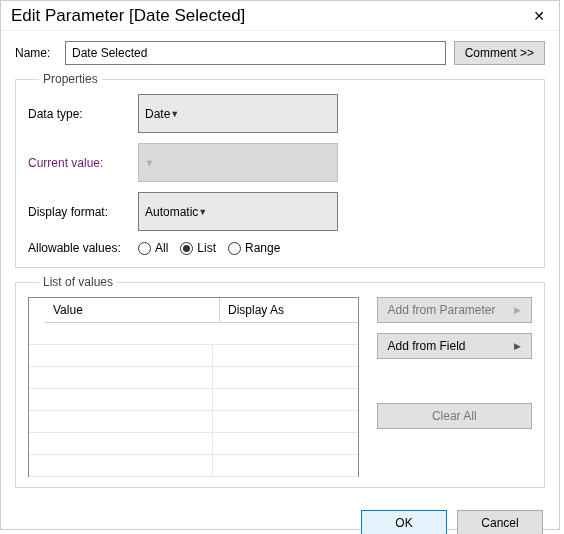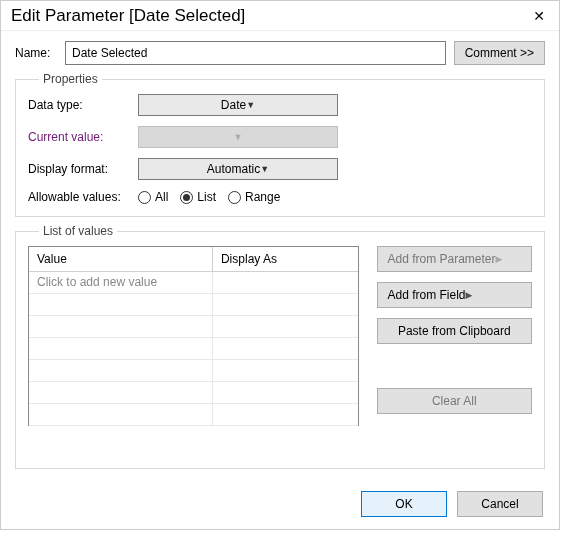--- a/index.html
+++ b/index.html
@@ -84,26 +84,26 @@
     left: 23px;
     background: #fff;
     padding: 0 4px;
     color: #444;
   }
   .prop-row { display: flex; align-items: center; margin-bottom: 10px; gap: 10px; }
   .prop-label { width: 100px; }
   .prop-label.disabled { color: #701a75; }
   .select {
     width: 200px;
-    height: 22px;
+    height: 39px;
     border: 1px solid #7a7a7a;
     background: #e9e9e9;
     display: flex;
     align-items: center;
-    justify-content: center;
+    justify-content: flex-start;
     padding: 7px 6px;
   }
   .select.disabled { color: #9a9a9a; background: #d9d9d9; border-color: #bfbfbf; }
   .chev { font-size: 9px; color: #333; }
   .select.disabled .chev { color: #aaa; }
   .radios { display: flex; align-items: center; gap: 12px; }
   .radio {
     display: inline-flex; align-items: center; gap: 4px;
   }
   .radio .circle {
@@ -115,41 +115,41 @@
   .list-section { flex: 1; display: flex; flex-direction: column; }
   .list-body { display: flex; gap: 18px; }
   .table {
     border: 1px solid #888;
     width: 340px;
     height: 180px;
     background: #fff;
     display: flex;
     flex-direction: column;
   }
-  .thead { display: flex; border-bottom: 1px solid #d0d0d0; }
+  .thead { display: flex; border-bottom: 1px solid #d0d0d0; margin-left: 16px; }
   .th {
     padding: 5px 8px;
     font-weight: normal;
     border-right: 1px solid #d0d0d0;
   }
   .th:last-child { border-right: none; }
   .col1 { width: 56%; }
   .col2 { width: 44%; }
   .tbody { flex: 1; display: flex; flex-direction: column; }
   .tr { display: flex; height: 22px; border-bottom: 1px solid #e8e8e8; }
   .td { padding: 3px 8px; border-right: 1px solid #e8e8e8; }
   .td:last-child { border-right: none; }
   .placeholder { color: #888; }
   .side-buttons {
     display: flex;
     flex-direction: column;
     gap: 10px;
     width: 160px;
   }
-  .side-buttons .btn { width: 100%; justify-content: flex-start; height: 26px; padding: 0 10px; }
+  .side-buttons .btn { width: 100%; justify-content: space-between; height: 26px; padding: 0 10px; }
   .side-buttons .btn.center { justify-content: center; }
   .side-buttons .spacer { height: 24px; }
   .arrow { font-size: 9px; color: #555; }
   .btn.disabled .arrow { color: #aaa; }
   .footer {
     display: flex;
     justify-content: flex-end;
     gap: 10px;
     padding: 12px 16px;
   }
@@ -228,21 +228,20 @@
     <div class="fieldset list-section">
       <div class="legend">List of values</div>
       <div class="list-body">
         <div class="table">
           <div class="thead">
             <div class="th col1">Value</div>
             <div class="th col2">Display As</div>
           </div>
           <div class="tbody">
             <div class="tr">
-              <div class="td col1 placeholder">Click to add new value</div>
               <div class="td col2"></div>
             </div>
             <div class="tr">
                 <div class="td col1"></div>
                 <div class="td col2"></div>
               </div>
             <div class="tr">
                 <div class="td col1"></div>
                 <div class="td col2"></div>
               </div>
@@ -266,23 +265,20 @@
         </div>
         <div class="side-buttons">
           <button class="btn disabled">
             <span>Add from Parameter</span>
             <span class="arrow">▶</span>
           </button>
           <button class="btn">
             <span>Add from Field</span>
             <span class="arrow">▶</span>
           </button>
-          <button class="btn center">
-            <span>Paste from Clipboard</span>
-          </button>
           <div class="spacer"></div>
           <button class="btn disabled center">
             <span>Clear All</span>
           </button>
         </div>
       </div>
     </div>
   </div>
 
   <div class="footer">

